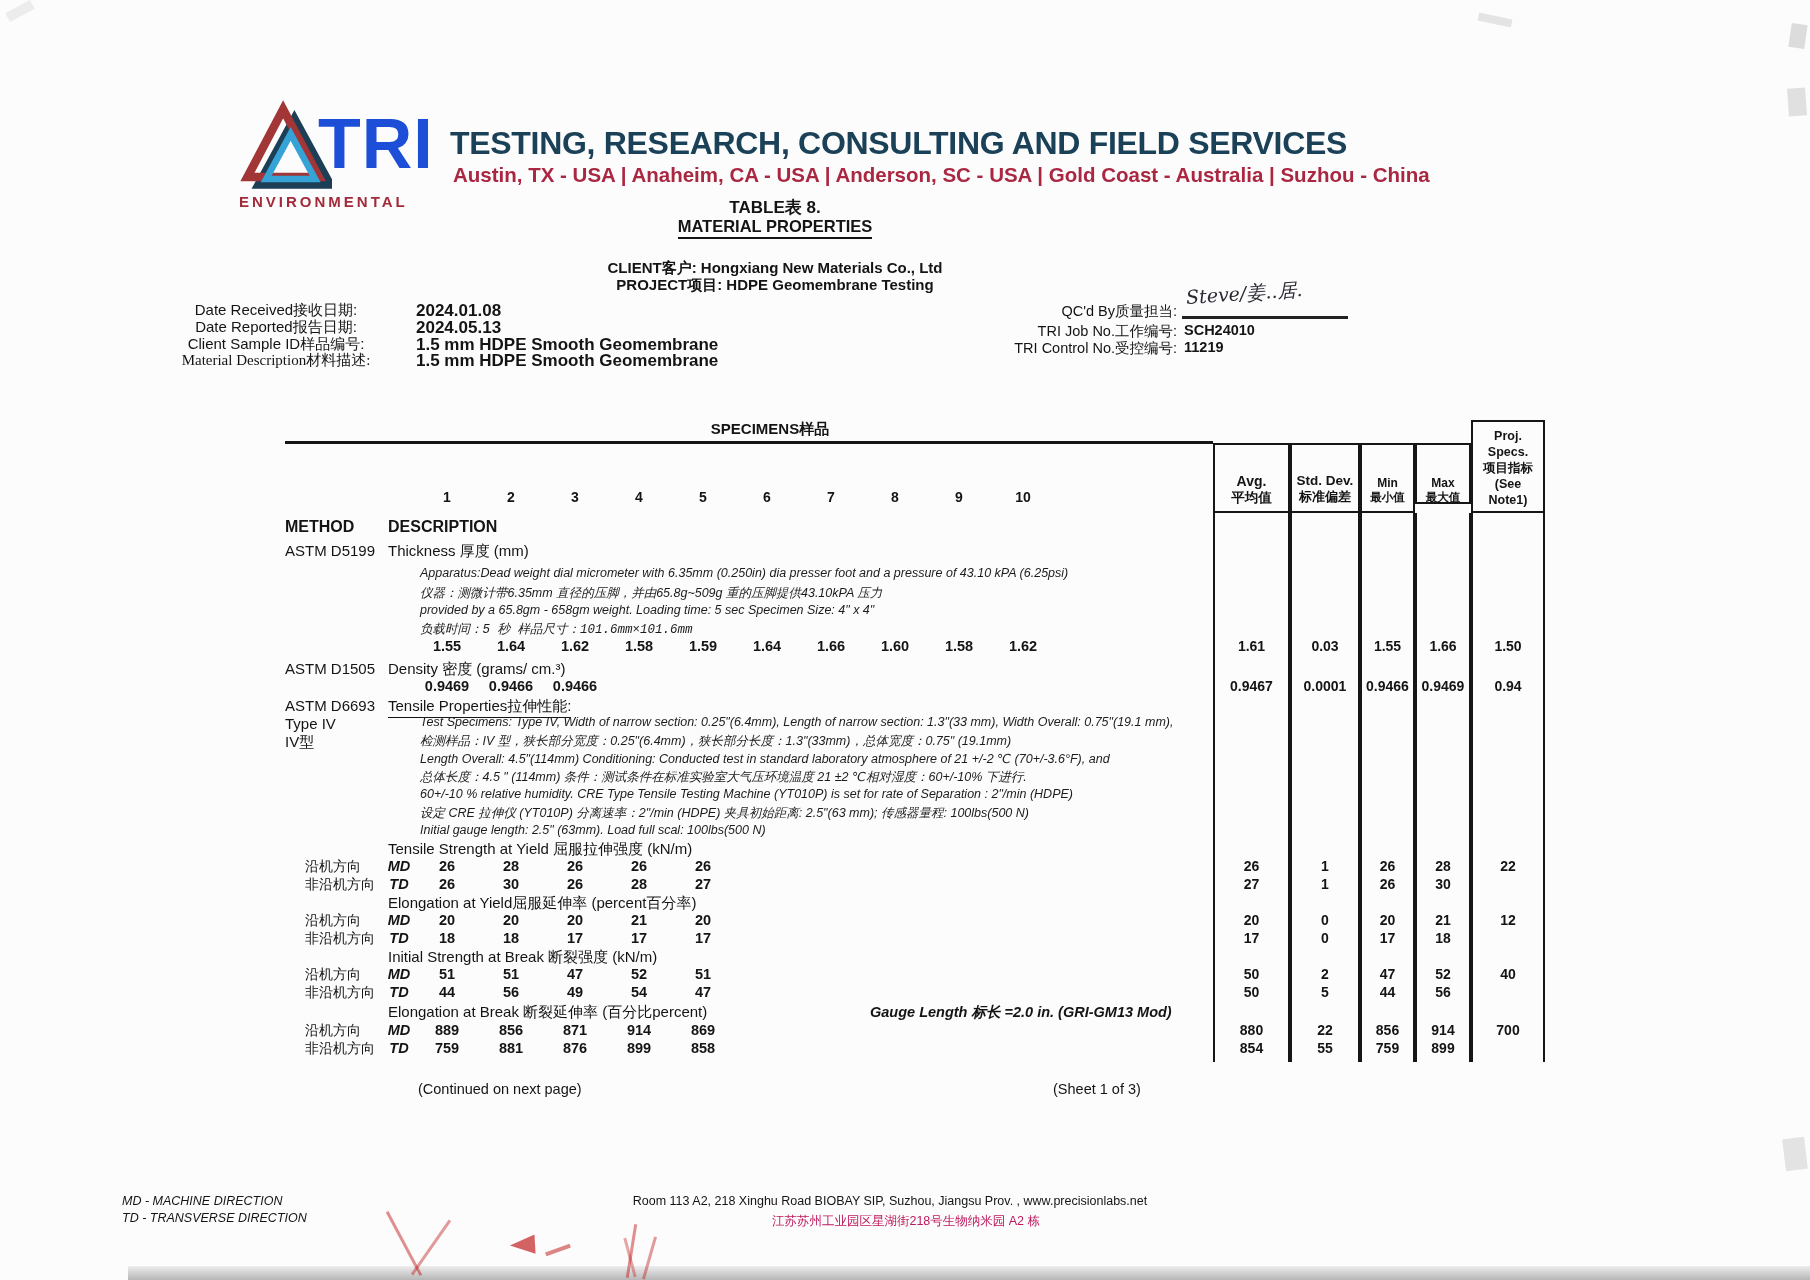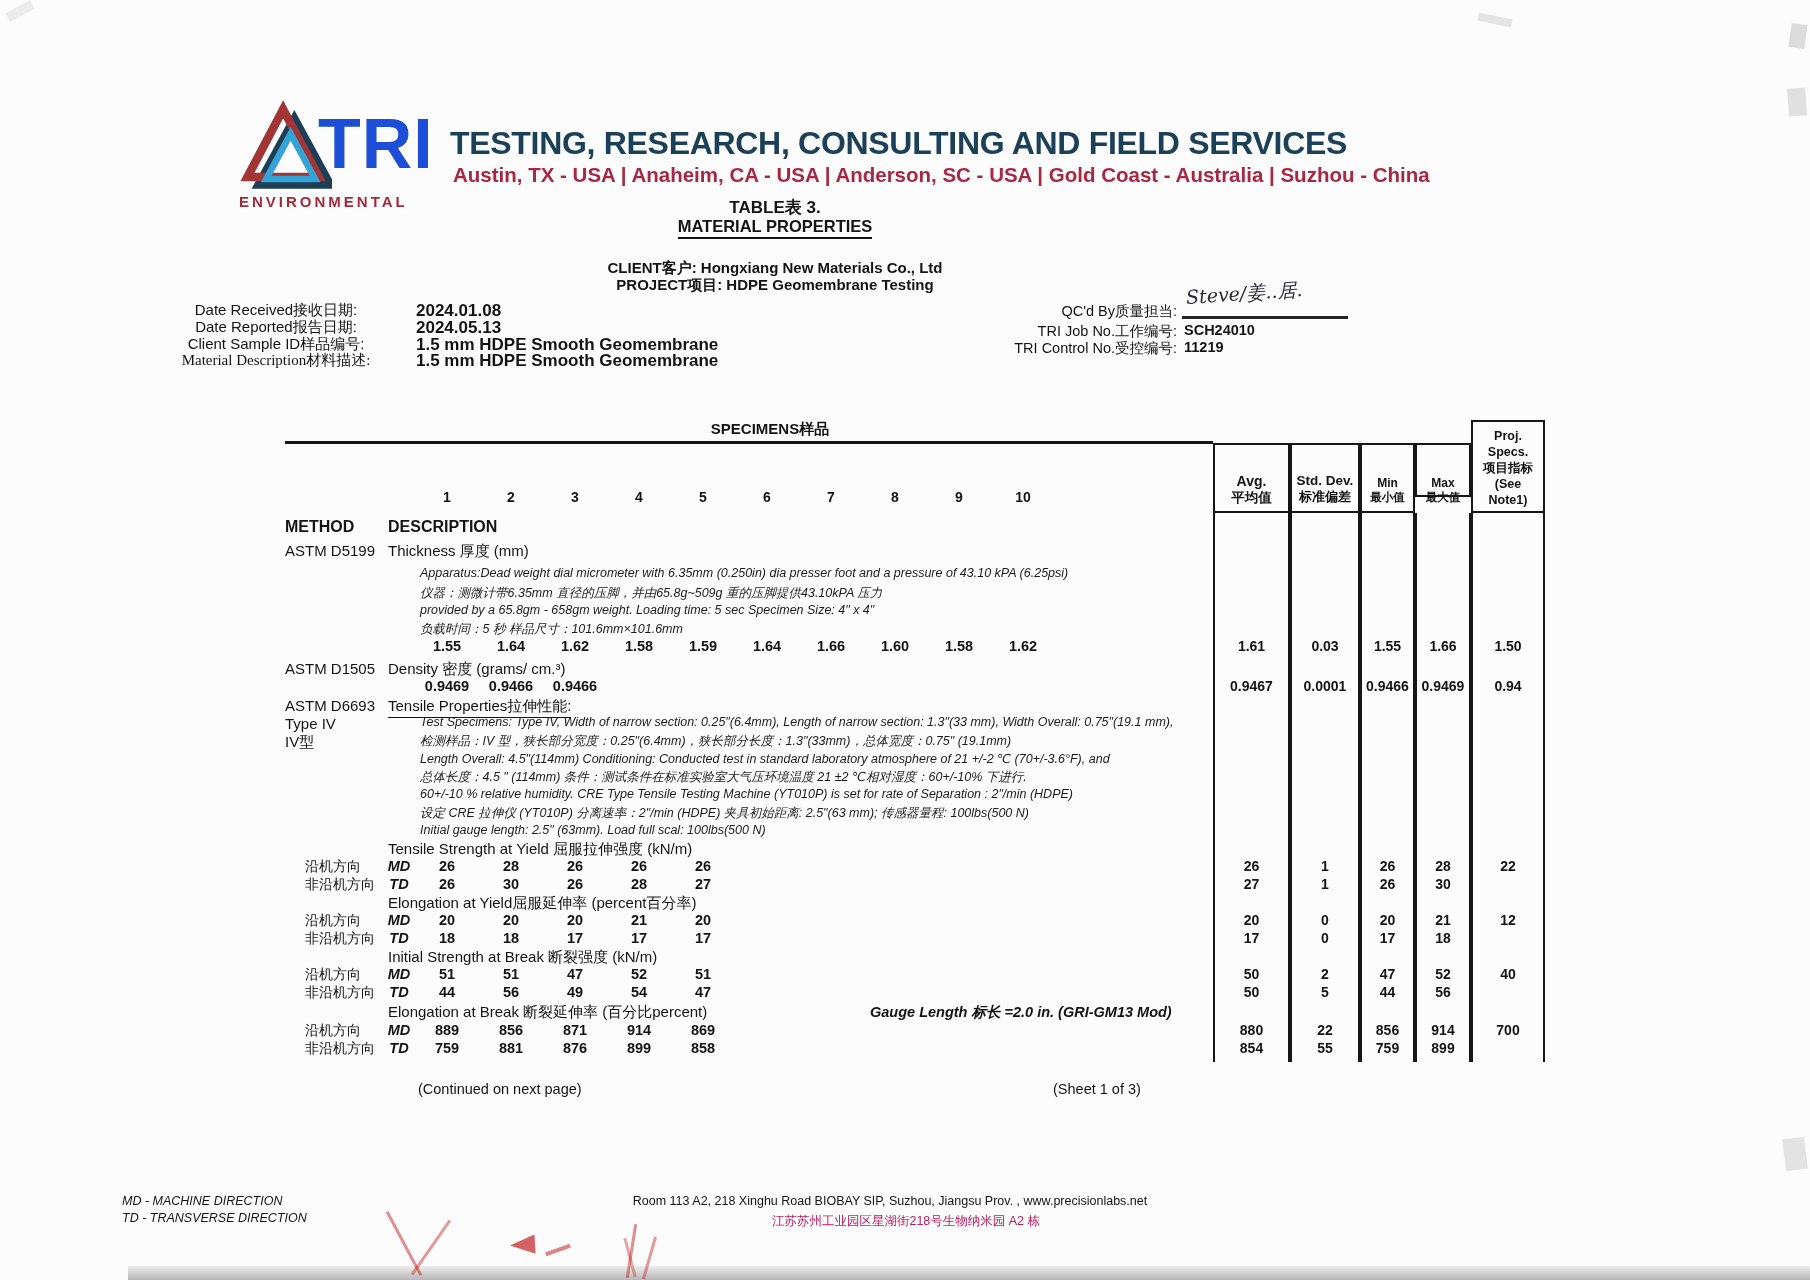--- a/index.html
+++ b/index.html
@@ -50,21 +50,21 @@
       <polygon points="10,84 48,12 86,84" fill="none" stroke="#a23535" stroke-width="9"></polygon>
       <polygon points="30,86 56,38 82,86" fill="none" stroke="#35a3d6" stroke-width="7"></polygon>
     </svg>
   </div>
   <div class="abs" style="left:318px;top:104px;font-size:70px;font-weight:800;color:#1d4ed8;letter-spacing:1px;">TRI</div>
   <div class="abs b" style="left:239px;top:193px;font-size:15px;color:#a22b3b;letter-spacing:3px;">ENVIRONMENTAL</div>
 
   <div class="abs b" style="left:450px;top:125px;font-size:32px;letter-spacing:-0.3px;color:#1b4159;">TESTING, RESEARCH, CONSULTING AND FIELD SERVICES</div>
   <div class="abs b" style="left:453px;top:163px;font-size:20.5px;color:#aa2742;">Austin, TX - USA  |  Anaheim, CA - USA  |  Anderson, SC - USA  |  Gold Coast - Australia  |  Suzhou - China</div>
 
-  <div class="abs b c" style="left:350px;top:196px;width:850px;font-size:17px;">TABLE表  3.</div>
+  <div class="abs b c" style="left:350px;top:196px;width:850px;font-size:17px;">TABLE表  8.</div>
   <div class="abs c" style="left:350px;top:217px;width:850px;"><span class="b uline" style="font-size:16.5px;">MATERIAL PROPERTIES</span></div>
   <div class="abs b c" style="left:350px;top:259px;width:850px;font-size:15px;">CLIENT客户:  Hongxiang New Materials Co., Ltd</div>
   <div class="abs b c" style="left:350px;top:276px;width:850px;font-size:15px;">PROJECT项目:  HDPE Geomembrane Testing</div>
 
   <div class="metaL-label" style="top:301px;">Date Received接收日期:</div>
   <div class="metaL-value" style="top:301px;">2024.01.08</div>
   <div class="metaL-label" style="top:318px;">Date Reported报告日期:</div>
   <div class="metaL-value" style="top:318px;">2024.05.13</div>
   <div class="metaL-label" style="top:335px;">Client Sample ID样品编号:</div>
   <div class="metaL-value" style="top:335px;">1.5 mm HDPE Smooth Geomembrane</div>
@@ -87,21 +87,21 @@
     <div class="b" style="font-size:13.5px;">平均值</div>
   </div>
   <div class="statbox" style="left:1290px;top:443px;width:70px;height:70px;padding-top:28px;">
     <div class="b" style="font-size:13.5px;">Std. Dev.</div>
     <div class="b" style="font-size:13px;">标准偏差</div>
   </div>
   <div class="statbox" style="left:1360px;top:443px;width:55px;height:70px;padding-top:31px;">
     <div class="b" style="font-size:12px;">Min</div>
     <div class="b" style="font-size:11.5px;">最小值</div>
   </div>
-  <div class="statbox" style="left:1415px;top:443px;width:56px;height:54px;padding-top:31px;">
+  <div class="statbox" style="left:1415px;top:443px;width:56px;height:61px;padding-top:31px;">
     <div class="b" style="font-size:12px;">Max</div>
     <div class="b" style="font-size:11.5px;">最大值</div>
   </div>
   <div class="statbox projbox" style="left:1471px;top:420px;width:74px;height:93px;padding-top:6px;">
       <span>Proj.</span>
       <span>Specs.</span>
       <span>项目指标</span>
       <span>(See</span>
       <span>Note1)</span>
     </div>
@@ -126,21 +126,21 @@
     </div>
 
   <div class="abs b" style="left:285px;top:518px;font-size:16px;">METHOD</div>
   <div class="abs b" style="left:388px;top:518px;font-size:16px;">DESCRIPTION</div>
 
   <div class="method" style="top:542px;">ASTM D5199</div>
   <div class="desc" style="top:542px;">Thickness 厚度  (mm)</div>
   <div class="note" style="top:566px;">Apparatus:Dead weight dial micrometer with 6.35mm (0.250in) dia presser foot and a pressure of 43.10 kPA (6.25psi)</div>
   <div class="note" style="top:585px;">仪器：测微计带6.35mm 直径的压脚，并由65.8g~509g 重的压脚提供43.10kPA 压力</div>
   <div class="note" style="top:603px;">provided by a 65.8gm - 658gm weight.   Loading time:  5 sec   Specimen Size: 4" x 4"</div>
-  <div class="note" style="top:621px;">负载时间：5 秒   样品尺寸：101.6mm×101.6mm</div>
+  <div class="note" style="top:621px;font-family:Liberation Mono, monospace;">负载时间：5 秒   样品尺寸：101.6mm×101.6mm</div>
   <div class="vals" style="top:638px;">
       <span>1.55</span>
       <span>1.64</span>
       <span>1.62</span>
       <span>1.58</span>
       <span>1.59</span>
       <span>1.64</span>
       <span>1.66</span>
       <span>1.60</span>
       <span>1.58</span>

